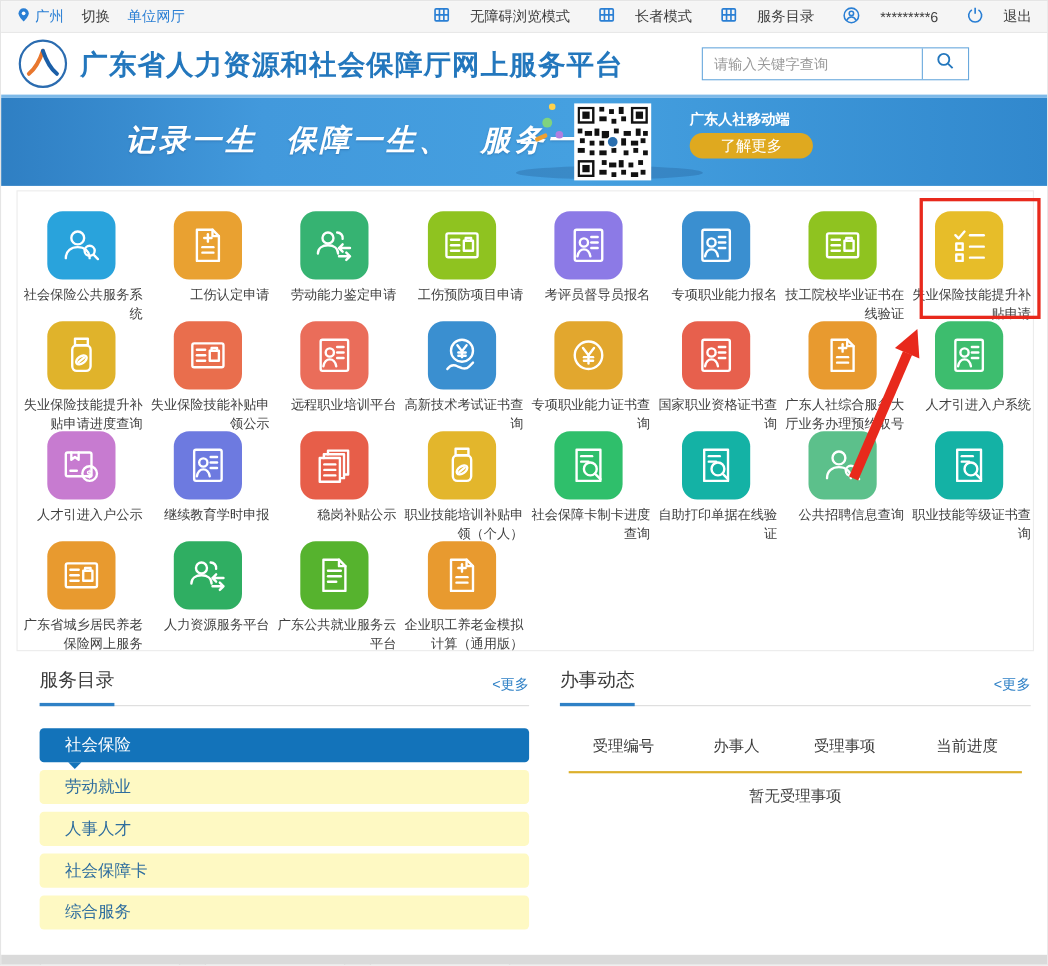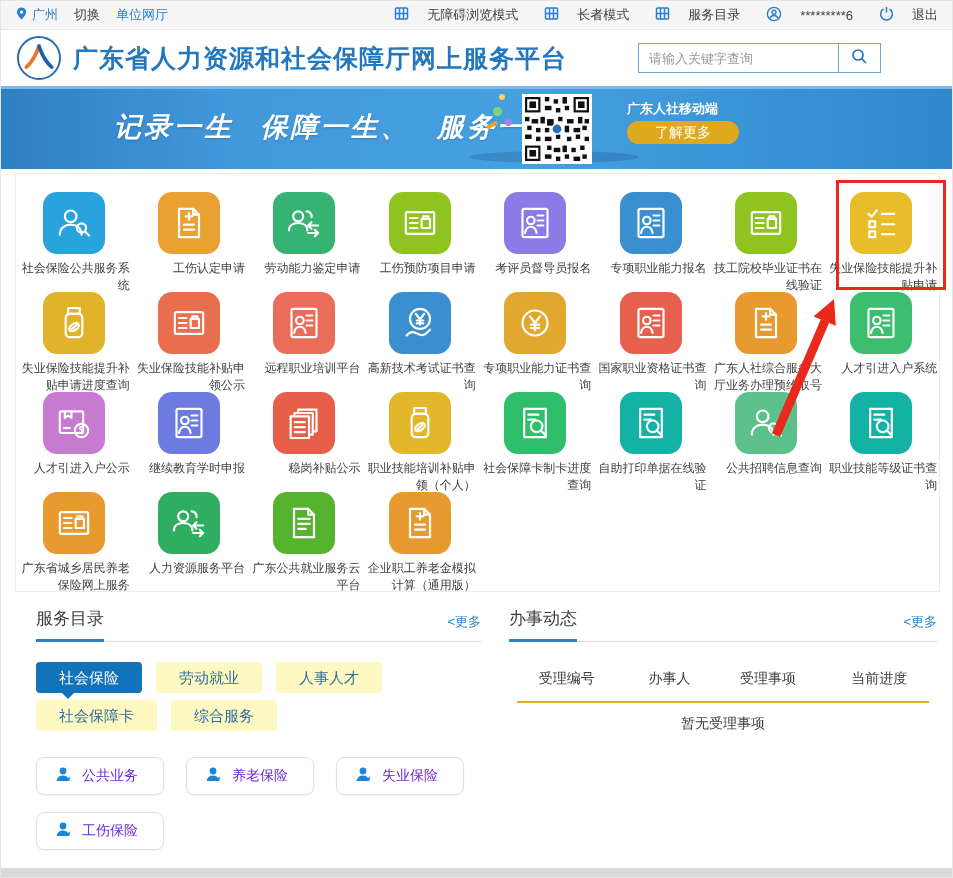--- a/index.html
+++ b/index.html
@@ -74,21 +74,21 @@
   
   .section { position:absolute; top:606px; }
   .catalog { left:35px; width:445px; }
   .dynamics { left:508px; width:428px; }
   .sec-head { display:flex; align-items:flex-end; justify-content:space-between;
               border-bottom:1px solid #dcdcdc; }
   .sec-title { font-size:17px; color:#3c3c3c; padding-bottom:9px;
                border-bottom:3px solid #2f81c6; margin-bottom:-1px; }
   .sec-more { font-size:13px; color:#2f81c6; padding-bottom:10px; cursor:pointer; }
 
-  .tabs { margin-top:20px; display:flex; flex-wrap:wrap; column-gap:14px; row-gap:7px; }
+  .tabs { margin-top:20px; display:flex; flex-wrap:wrap; column-gap:14px; row-gap:7px;flex-direction:column; }
   .tab { height:31px; line-height:31px; padding:0 23px; font-size:15px; border-radius:4px;
          background:#fef9c3; color:#2e6d9e; cursor:pointer; position:relative; }
   .tab.active { background:#1373ba; color:#fff; }
   .tab.active::after { content:""; position:absolute; left:26px; bottom:-6px;
                        border:6px solid transparent; border-top-color:#1373ba;
                        border-bottom:0; }
 
   .svc-buttons { margin-top:26px; display:flex; flex-wrap:wrap; column-gap:22px; row-gap:17px; }
   .svc-btn { height:38px; min-width:128px; padding:0 18px; background:#fff;
              border:1px solid #e0e0e0; border-radius:8px; box-shadow:0 1px 2px rgba(0,0,0,.05);

